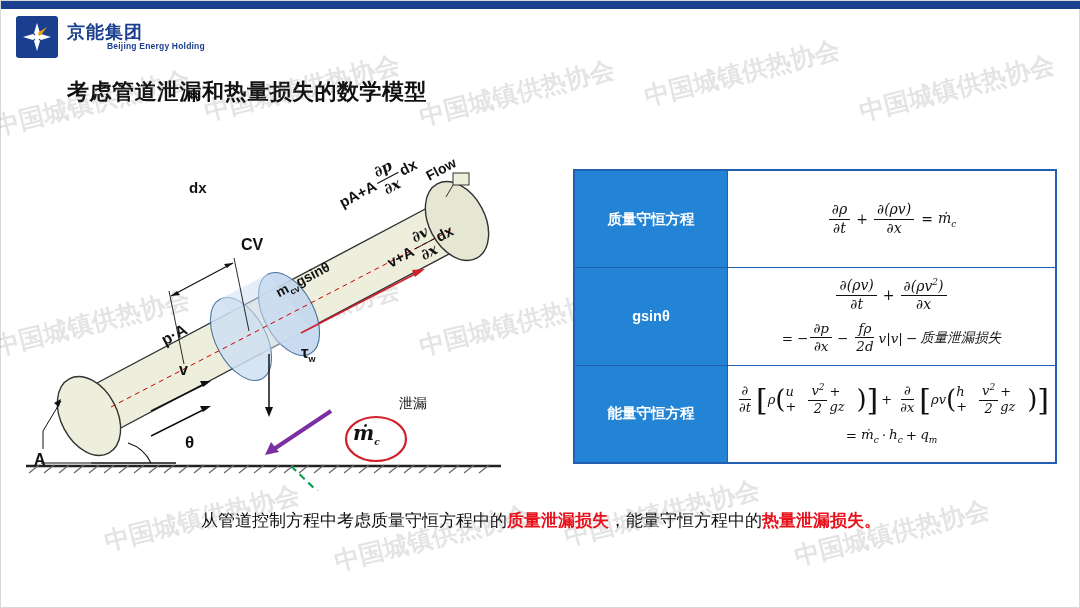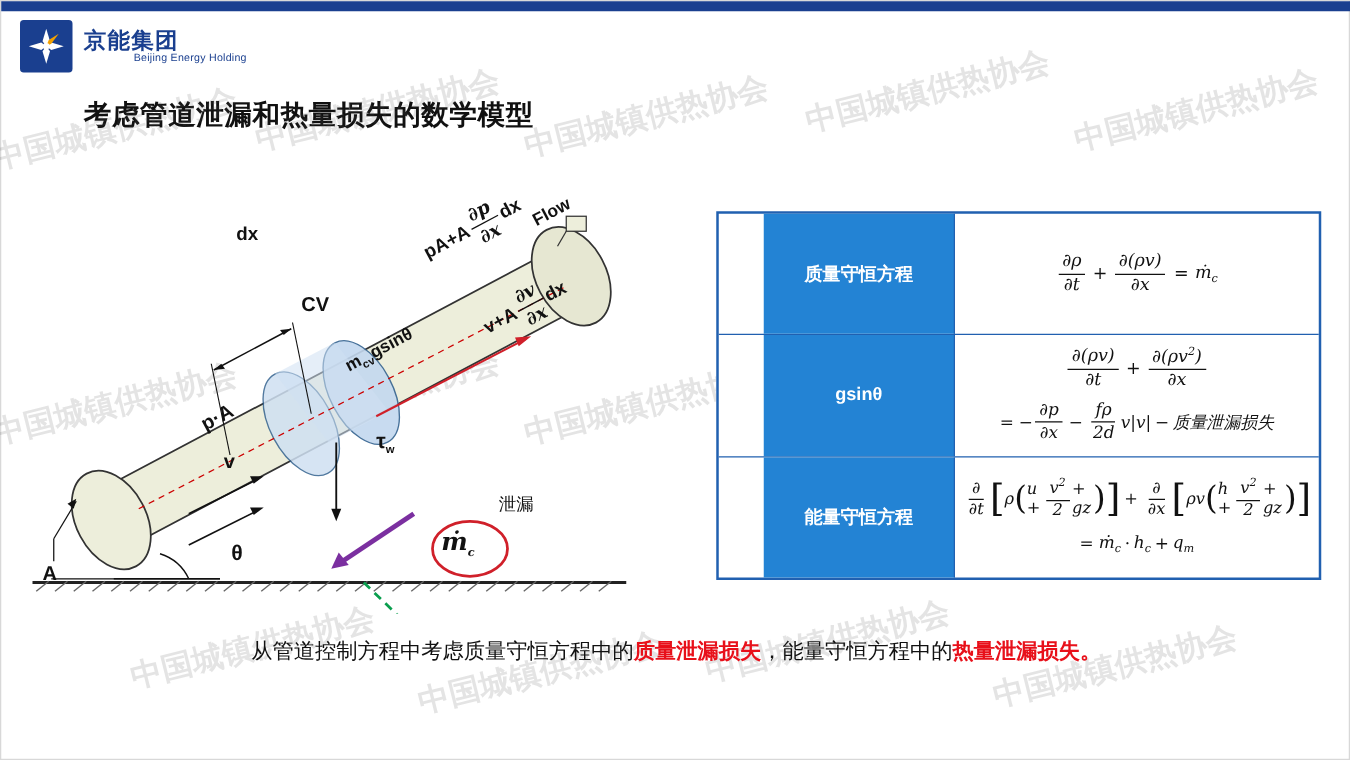--- a/index.html
+++ b/index.html
@@ -13,21 +13,21 @@
   .slide{position:absolute;inset:0;border:1px solid #d8d8d8;box-sizing:border-box;}
 
   
   .topbar{position:absolute;left:0;top:0;width:1080px;height:8px;background:#1a3f8f;}
 
   
   .logo-wrap{position:absolute;left:14px;top:14px;display:flex;align-items:center;}
   .logo-mark{width:44px;height:44px;position:relative;}
   .logo-text{margin-left:8px;line-height:1.05;}
   .logo-cn{font-size:18px;font-weight:bold;color:#1a3f8f;letter-spacing:1px;}
-  .logo-en{font-size:8.5px;color:#1a3f8f;font-weight:normal;letter-spacing:0.2px;padding-left:40px;}
+  .logo-en{font-size:8.5px;color:#1a3f8f;font-weight:bold;letter-spacing:0.2px;padding-left:40px;}
 
   
   .title{
     position:absolute;left:66px;top:76px;
     font-size:22px;font-weight:bold;color:#111;
     letter-spacing:0.5px;
   }
 
   
   .wm{
@@ -49,21 +49,20 @@
     background:#fff;
   }
   .eqrow{display:flex;flex:1;border-bottom:1.5px solid #2160b0;}
   .eqrow:last-child{border-bottom:none;}
   .eqlabel{
     width:152px;background:#2383d4;color:#fff;
     display:flex;align-items:center;justify-content:center;
     font-size:14.5px;font-weight:bold;
     border-right:1.5px solid #2160b0;
     text-align:center;
-    margin-left:36px;
   }
   .eqbody{
     flex:1;display:flex;flex-direction:column;align-items:center;justify-content:center;
     color:#111;padding:4px 6px;box-sizing:border-box;
   }
 
   
   .math{font-family:"DejaVu Serif","Liberation Serif",serif;font-style:italic;}
   .frac{display:inline-flex;flex-direction:column;align-items:center;vertical-align:middle;margin:0 2px;}
   .frac .num{border-bottom:1px solid #111;padding:0 3px;line-height:1.25;}

